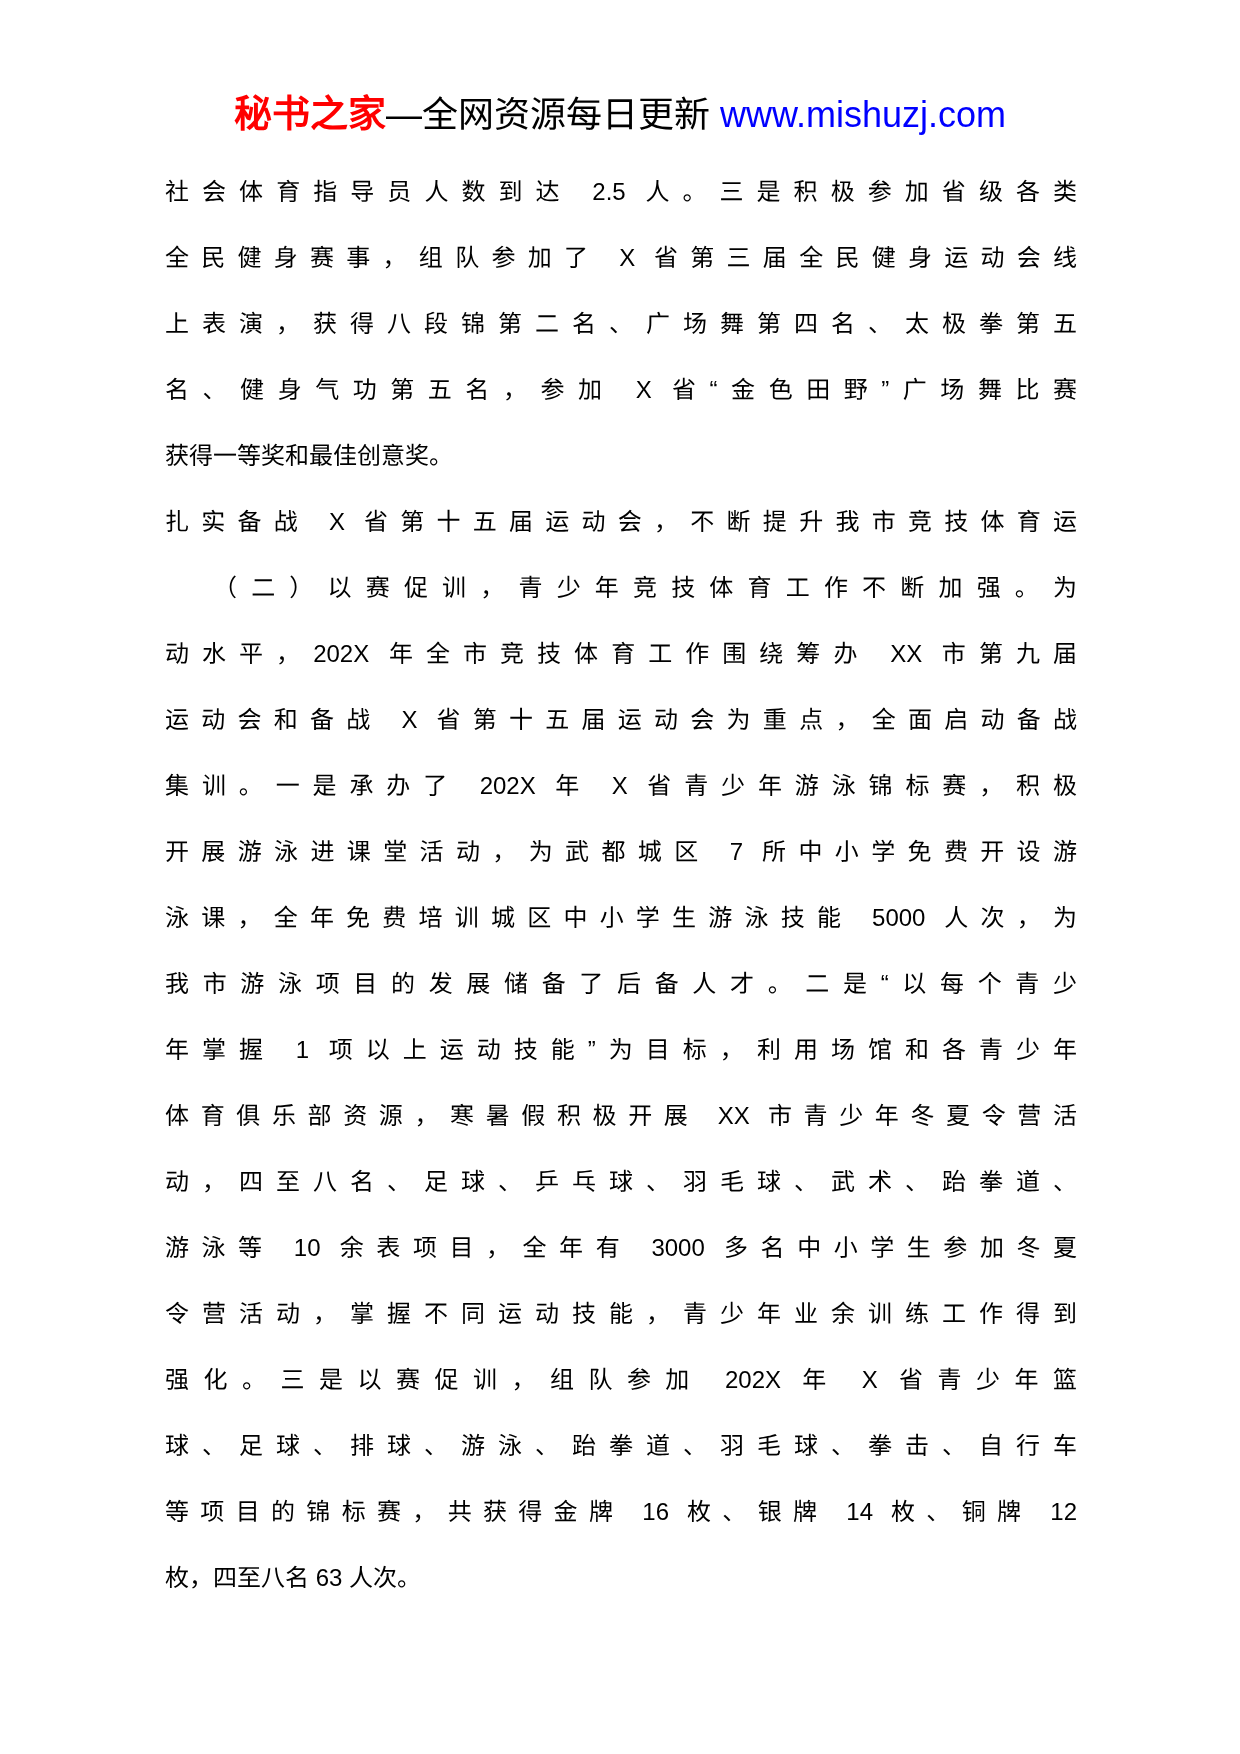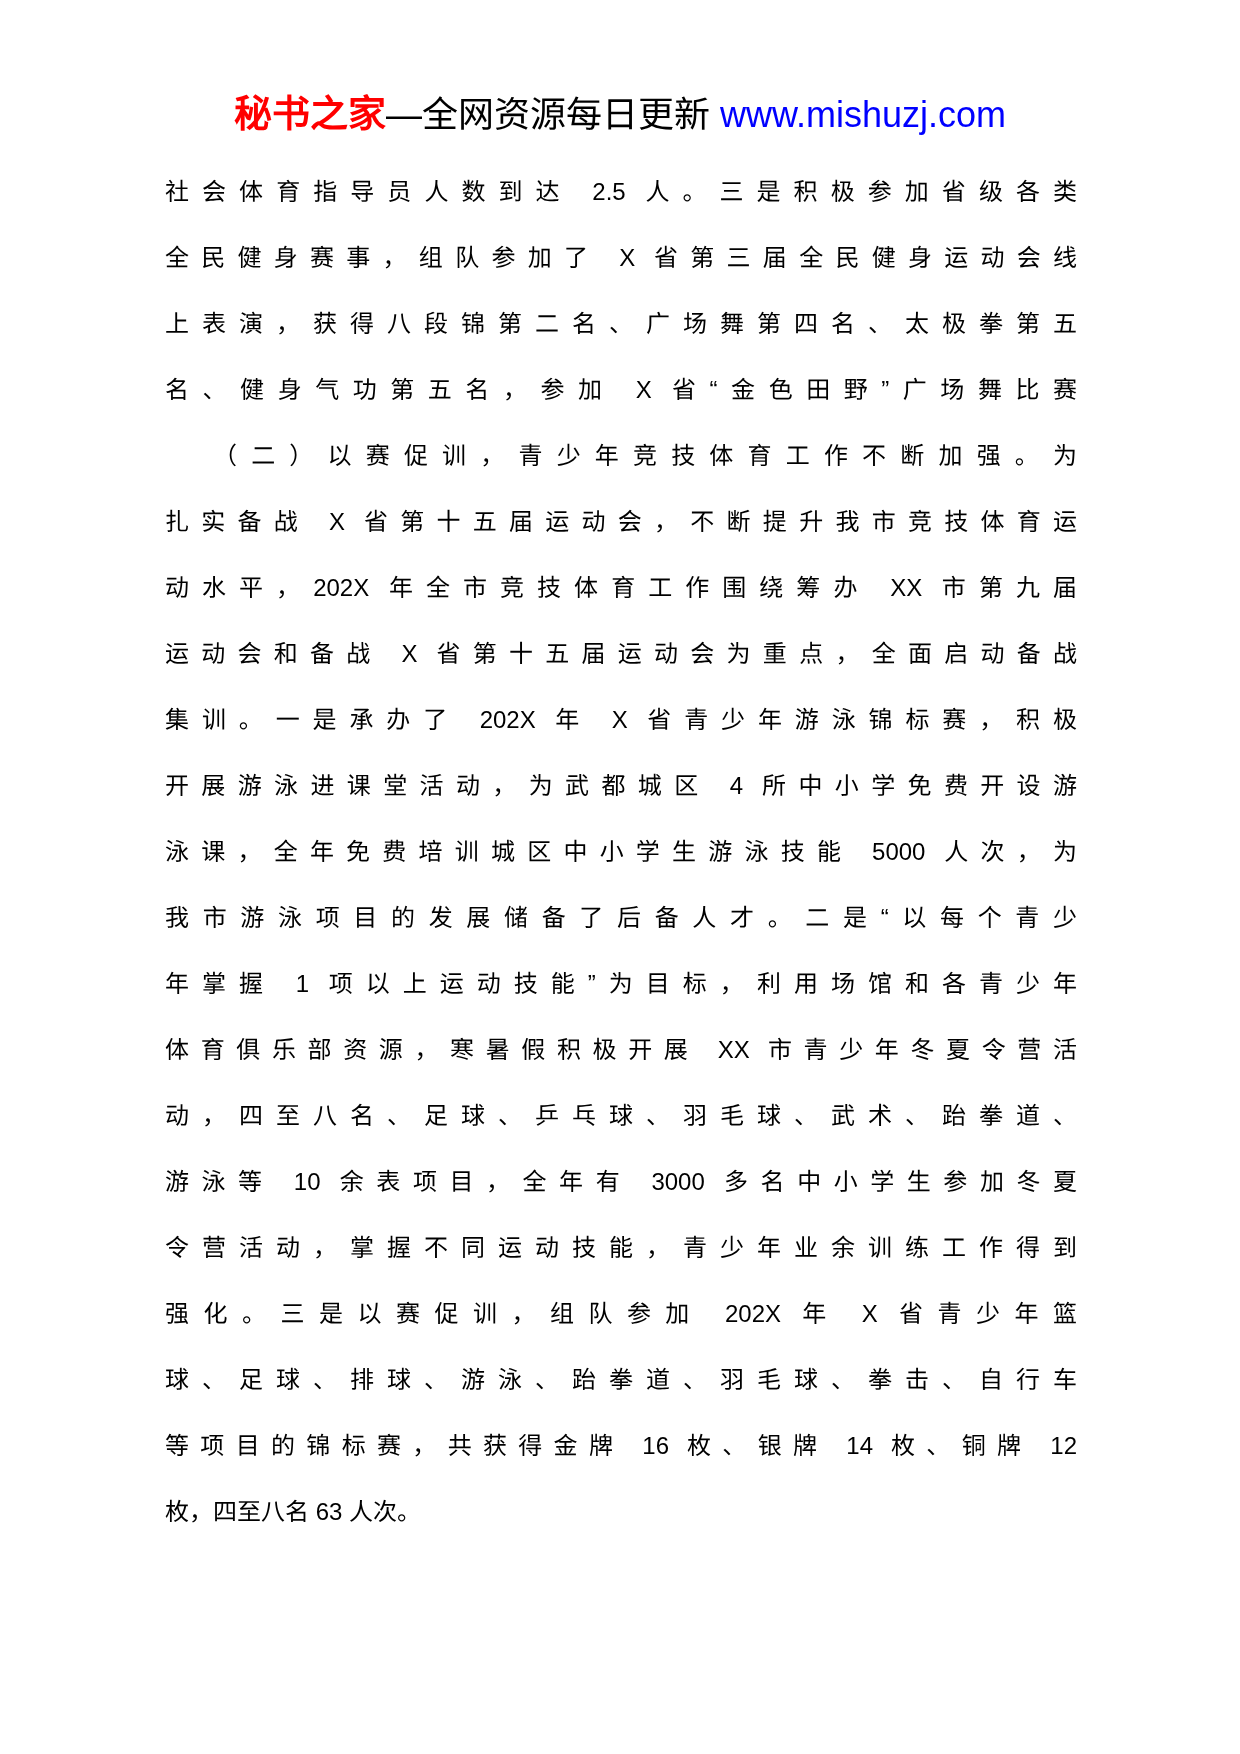--- a/index.html
+++ b/index.html
@@ -62,26 +62,27 @@
 <div class="page">
   <div class="site-header">
     <span class="brand" style="color: rgb(255, 0, 0);">秘书之家</span><span class="sep" style="color: rgb(0, 0, 0);">—</span><span class="tagline" style="color: rgb(0, 0, 0);">全网资源每日更新</span><span class="url" style="color: rgb(0, 0, 255);">www.mishuzj.com</span>
   </div>
 
   <div class="doc-body" id="doc-body" style="color: rgb(0, 0, 0);">
       <div class="doc-line">社会体育指导员人数到达 2.5 人。三是积极参加省级各类</div>
       <div class="doc-line">全民健身赛事，组队参加了 X 省第三届全民健身运动会线</div>
       <div class="doc-line">上表演，获得八段锦第二名、广场舞第四名、太极拳第五</div>
       <div class="doc-line">名、健身气功第五名，参加 X 省“金色田野”广场舞比赛</div>
+      <div class="doc-line para-last">获得一等奖和最佳创意奖。</div>
+      <div class="doc-line">扎实备战 X 省第十五届运动会，不断提升我市竞技体育运</div>
       <div class="doc-line first-indent">（二）以赛促训，青少年竞技体育工作不断加强。为</div>
-      <div class="doc-line">扎实备战 X 省第十五届运动会，不断提升我市竞技体育运</div>
       <div class="doc-line">动水平，202X 年全市竞技体育工作围绕筹办 XX 市第九届</div>
       <div class="doc-line">运动会和备战 X 省第十五届运动会为重点，全面启动备战</div>
       <div class="doc-line">集训。一是承办了 202X 年 X 省青少年游泳锦标赛，积极</div>
-      <div class="doc-line">开展游泳进课堂活动，为武都城区 4 所中小学免费开设游</div>
+      <div class="doc-line">开展游泳进课堂活动，为武都城区 7 所中小学免费开设游</div>
       <div class="doc-line">泳课，全年免费培训城区中小学生游泳技能 5000 人次，为</div>
       <div class="doc-line">我市游泳项目的发展储备了后备人才。二是“以每个青少</div>
       <div class="doc-line">年掌握 1 项以上运动技能”为目标，利用场馆和各青少年</div>
       <div class="doc-line">体育俱乐部资源，寒暑假积极开展 XX 市青少年冬夏令营活</div>
       <div class="doc-line">动，四至八名、足球、乒乓球、羽毛球、武术、跆拳道、</div>
       <div class="doc-line">游泳等 10 余表项目，全年有 3000 多名中小学生参加冬夏</div>
       <div class="doc-line">令营活动，掌握不同运动技能，青少年业余训练工作得到</div>
       <div class="doc-line">强化。三是以赛促训，组队参加 202X 年 X 省青少年篮</div>
       <div class="doc-line">球、足球、排球、游泳、跆拳道、羽毛球、拳击、自行车</div>
       <div class="doc-line">等项目的锦标赛，共获得金牌 16 枚、银牌 14 枚、铜牌 12</div>

